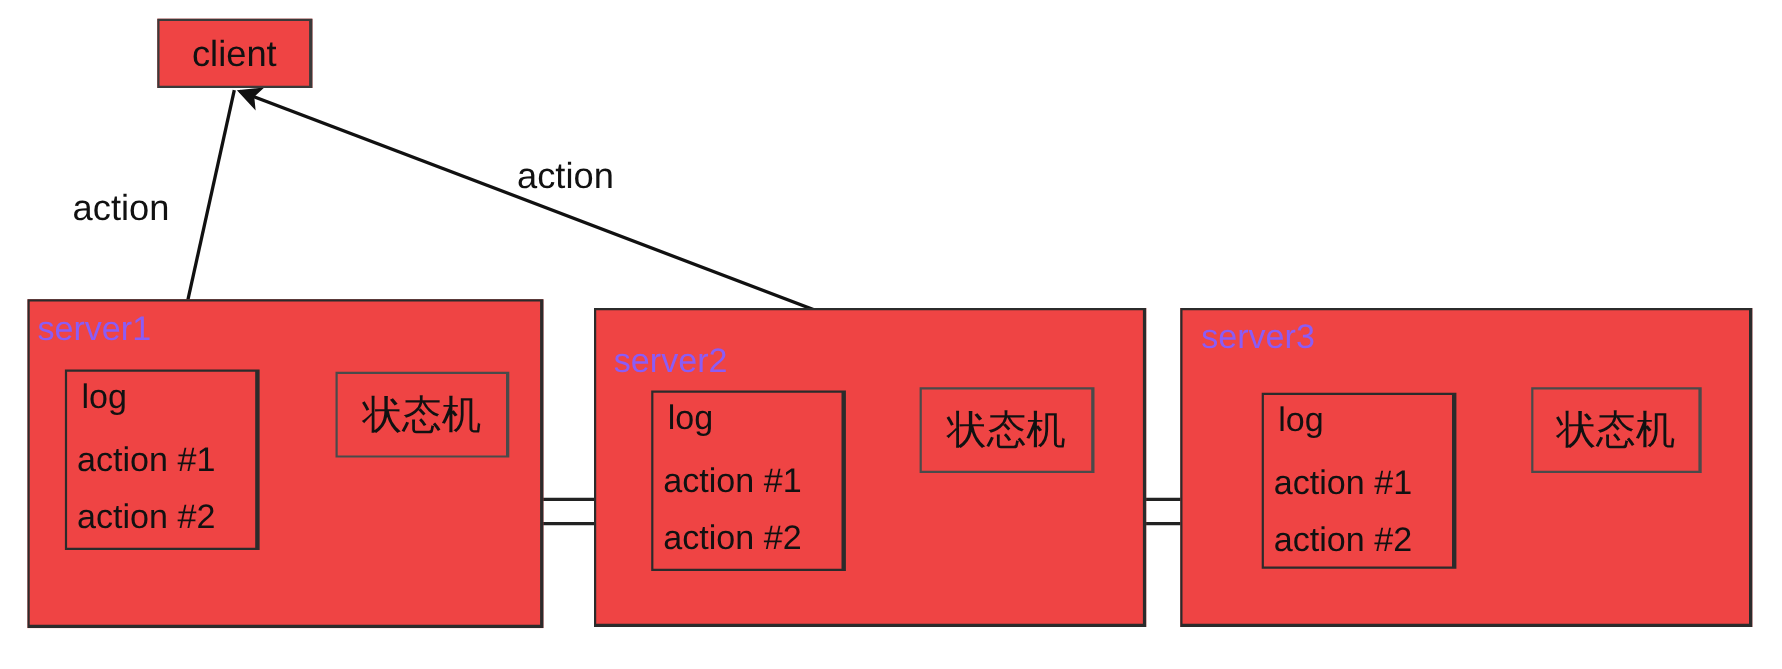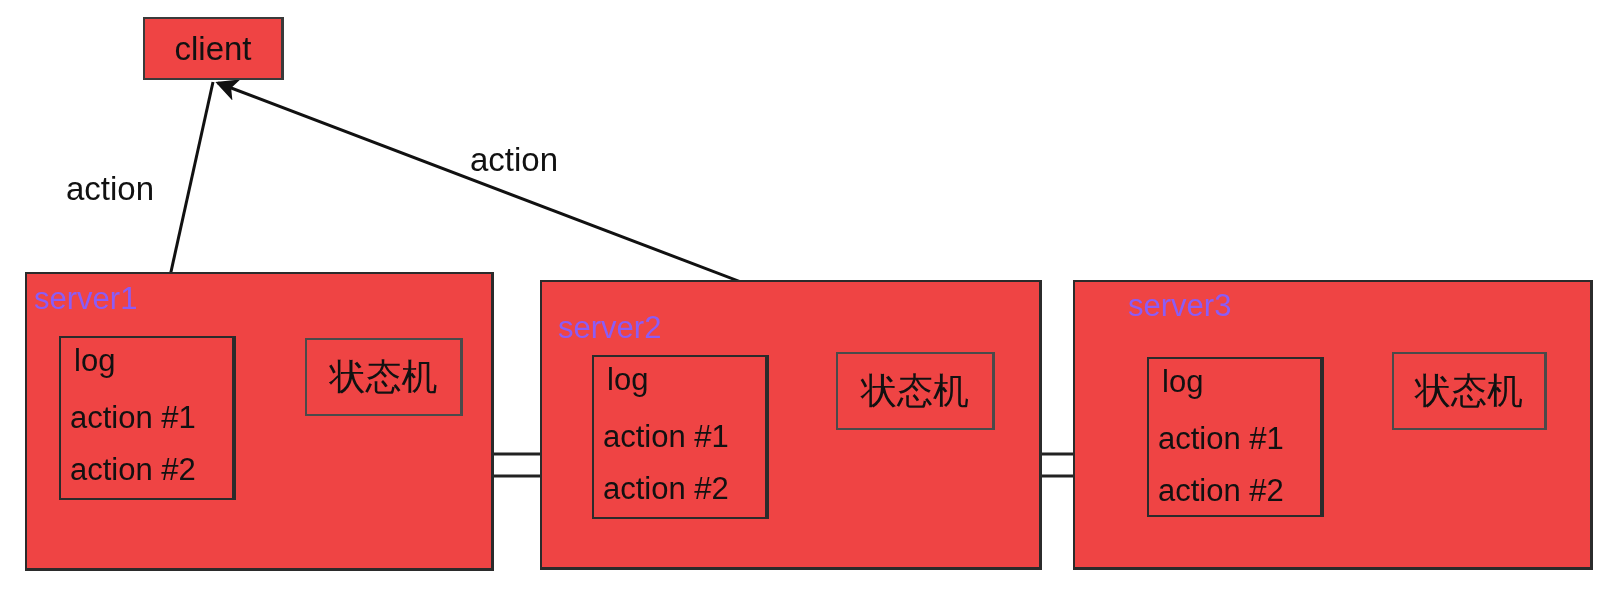--- a/index.html
+++ b/index.html
@@ -173,21 +173,21 @@
     <div class="log-entry e1">action #1</div>
     <div class="log-entry e2">action #2</div>
   </div>
 
   <div class="box sm-box" style="left:836px; top:352px; width:159px; height:78px;">
     <span>状态机</span>
   </div>
 
   <div class="box server-box" style="left:1073px; top:280px; width:520px; height:290px;">
   </div>
-  <div class="server-label" style="left:1092px; top:288px;margin-left:36px;">server3</div>
+  <div class="server-label" style="left:1092px; top:288px;">server3</div>
 
   <div class="box log-box" style="left:1147px; top:357px; width:177px; height:160px;">
     <div class="log-title">log</div>
     <div class="log-entry e1">action #1</div>
     <div class="log-entry e2">action #2</div>
   </div>
 
   <div class="box sm-box" style="left:1392px; top:352px; width:155px; height:78px;">
     <span>状态机</span>
   </div>

